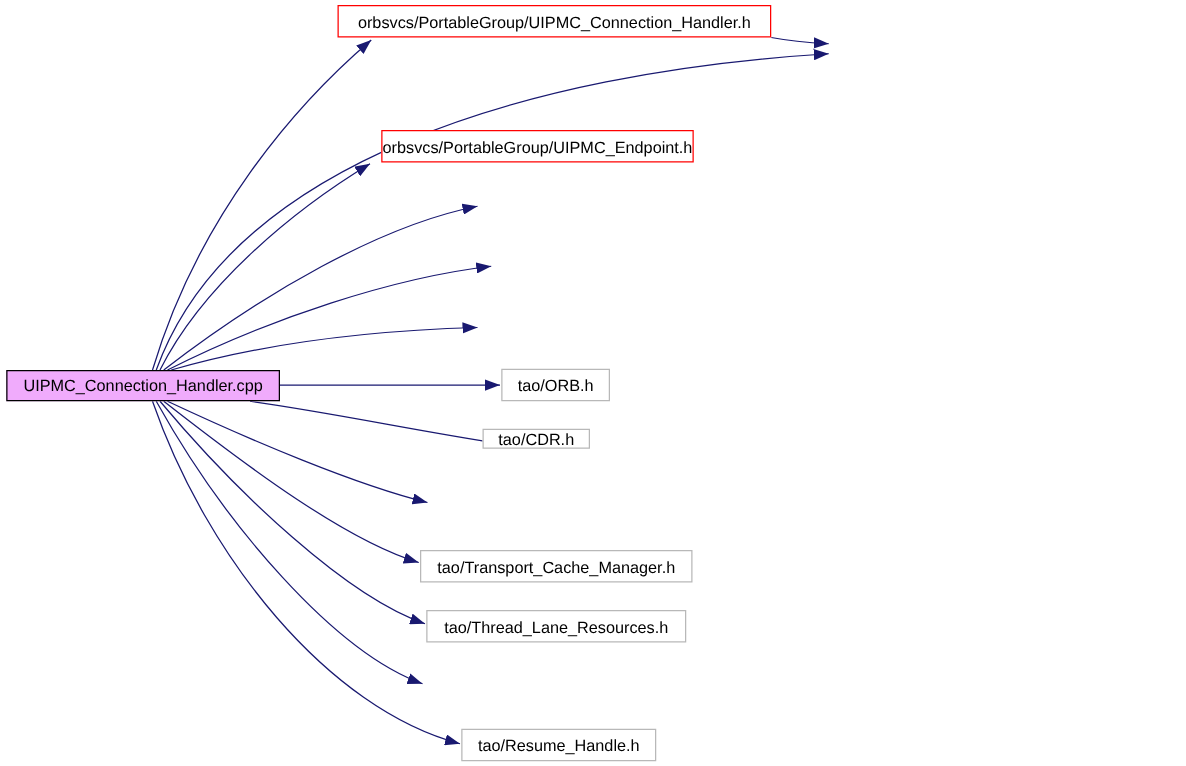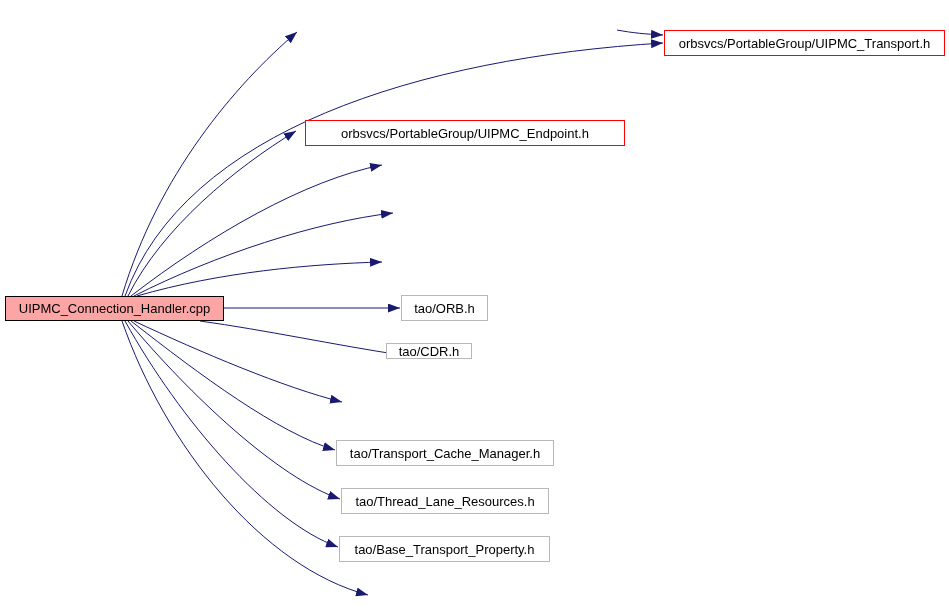--- a/index.html
+++ b/index.html
@@ -16,21 +16,21 @@
     box-sizing:border-box;
     display:flex;align-items:center;justify-content:center;
     background:#ffffff;
     border:1px solid #b8b8b8;
     color:#000000;
     font-size:13px;
     white-space:nowrap;
     line-height:1;
   }
   .node.red{border:1px solid #ff0000;}
-  .node.focus{background:#fca5a5;border:1px solid #000000;}
+  .node.focus{background:#f0abfc;border:1px solid #000000;}
 </style>
 </head>
 <body>
 
 <div id="stage">
 
   <svg id="edges" width="949" height="613" viewBox="0 0 949 613" xmlns="http://www.w3.org/2000/svg">
     <defs>
       <marker id="ah" markerUnits="userSpaceOnUse" markerWidth="12" markerHeight="9" refX="12" refY="4.5" orient="auto">
         <path d="M0,0 L12,4.5 L0,9 z" fill="#191970"></path>
@@ -49,33 +49,33 @@
       <path d="M134,321 C200,352 285,388 342,402" marker-end="url(#ah)"></path>
       <path d="M131,321 C200,375 278,433 335,450" marker-end="url(#ah)"></path>
       <path d="M128,321 C190,395 278,478 340,499" marker-end="url(#ah)"></path>
       <path d="M125,321 C180,420 268,522 338,547" marker-end="url(#ah)"></path>
       <path d="M122,321 C165,445 262,567 368,595" marker-end="url(#ah)"></path>
     </g>
   </svg>
 
   <div class="node focus" style="left:5px;top:296px;width:219px;height:25px">UIPMC_Connection_Handler.cpp</div>
 
+  <div class="node red" style="left:270px;top:4px;width:347px;height:26px">orbsvcs/PortableGroup/UIPMC_Connection_Handler.h</div>
 
-  <div class="node red" style="left:664px;top:30px;width:281px;height:26px">orbsvcs/PortableGroup/UIPMC_Transport.h</div>
 
-  <div class="node red" style="left:305px;top:120px;width:320px;height:26px">orbsvcs/PortableGroup/UIPMC_Endpoint.h</div>
+  <div class="node red" style="left:305px;top:104px;width:250px;height:26px">orbsvcs/PortableGroup/UIPMC_Endpoint.h</div>
 
 
 
 
   <div class="node" style="left:401px;top:295px;width:87px;height:26px">tao/ORB.h</div>
 
   <div class="node" style="left:386px;top:343px;width:86px;height:16px">tao/CDR.h</div>
 
 
   <div class="node" style="left:341px;top:488px;width:208px;height:26px">tao/Thread_Lane_Resources.h</div>
 
   <div class="node" style="left:336px;top:440px;width:218px;height:26px">tao/Transport_Cache_Manager.h</div>
 
-  <div class="node" style="left:339px;top:536px;width:211px;height:26px">tao/Base_Transport_Property.h</div>
 
+  <div class="node" style="left:369px;top:583px;width:156px;height:26px">tao/Resume_Handle.h</div>
 
 </div>
 
 </body></html>

